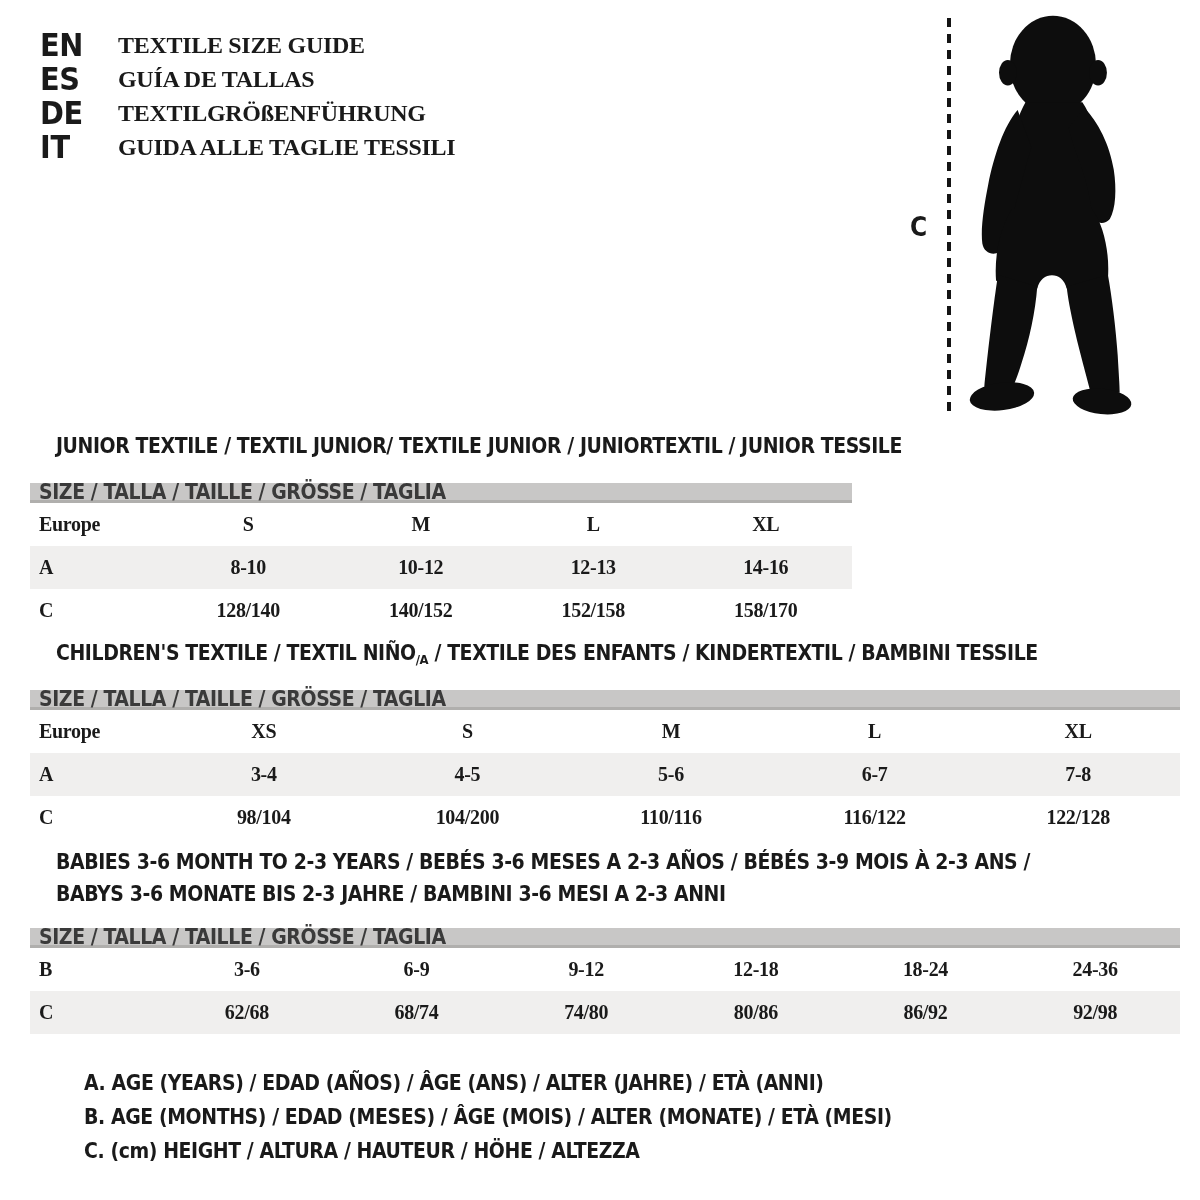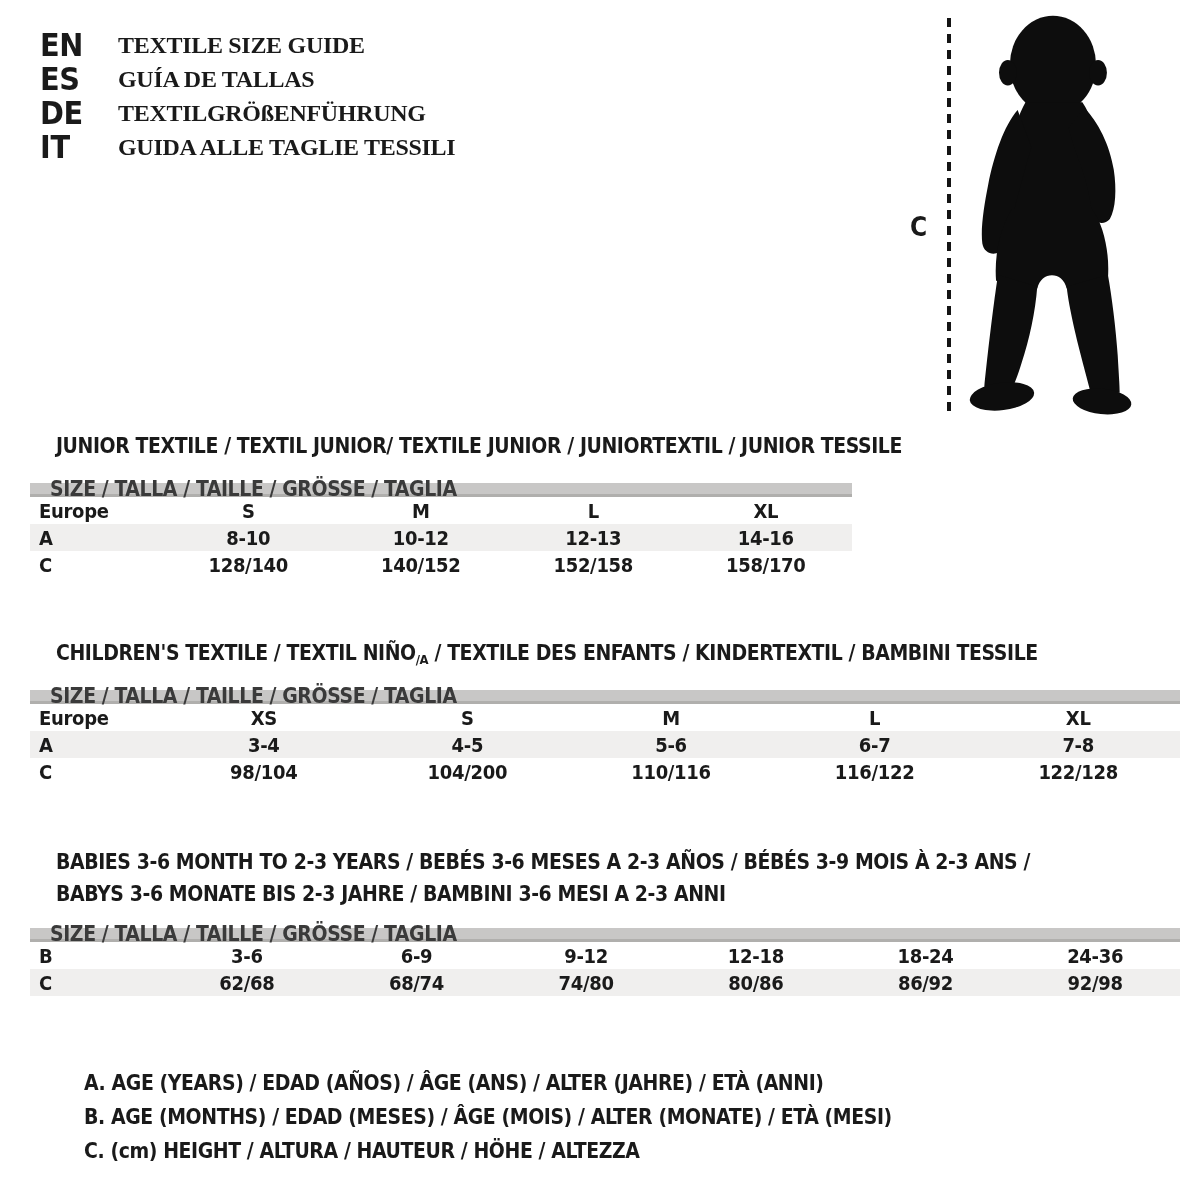--- a/index.html
+++ b/index.html
@@ -37,27 +37,27 @@
     font-size:21px; font-weight:700; letter-spacing:-0.4px; white-space:nowrap;
   }
   .title-junior { top:434px; }
   .title-children { top:641px; }
   .title-babies { top:846px; line-height:32px; }
   .sub-script { font-size:13px; vertical-align:-4px; }
 
   
   .tbl { position:absolute; left:30px; }
   .tbl-header {
-    height:14px; background:#c8c7c6; border-bottom:3px solid #b0afad;
-    display:flex; align-items:center; padding-left:20px;
+    height:20px; background:#c8c7c6; border-bottom:3px solid #b0afad;
+    display:flex; align-items:center; padding-left:9px;
     font-size:21px; font-weight:700; color:#3a3a3a; letter-spacing:-0.4px;
   }
   .tbl-row {
-    display:grid; align-items:center; height:27px;
-    font-size:20px; font-weight:700; letter-spacing:-0.3px;
+    display:grid; align-items:center; height:43px;
+    font-size:20px; font-weight:700; letter-spacing:-0.3px;font-family:Liberation Serif, serif;
   }
   .tbl-row.shade { background:#f0efee; }
   .cell { text-align:center; white-space:nowrap; }
   .cell.label { text-align:left; padding-left:9px; }
 
   .junior-tbl { top:483px; width:822px; }
   .junior-tbl .tbl-row { grid-template-columns:132px repeat(4,1fr); }
 
   .children-tbl { top:690px; width:1150px; }
   .children-tbl .tbl-row { grid-template-columns:132px repeat(5,1fr); }

